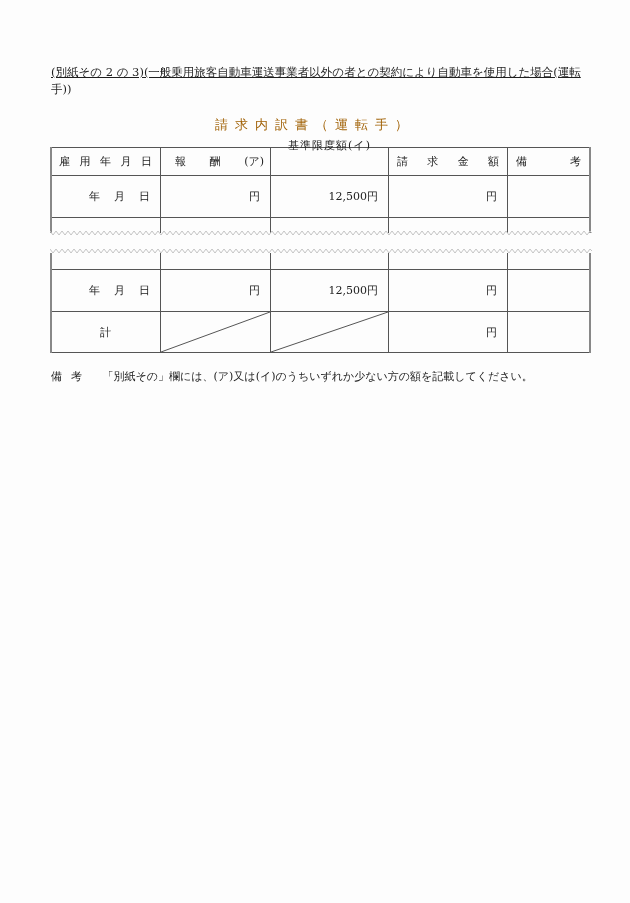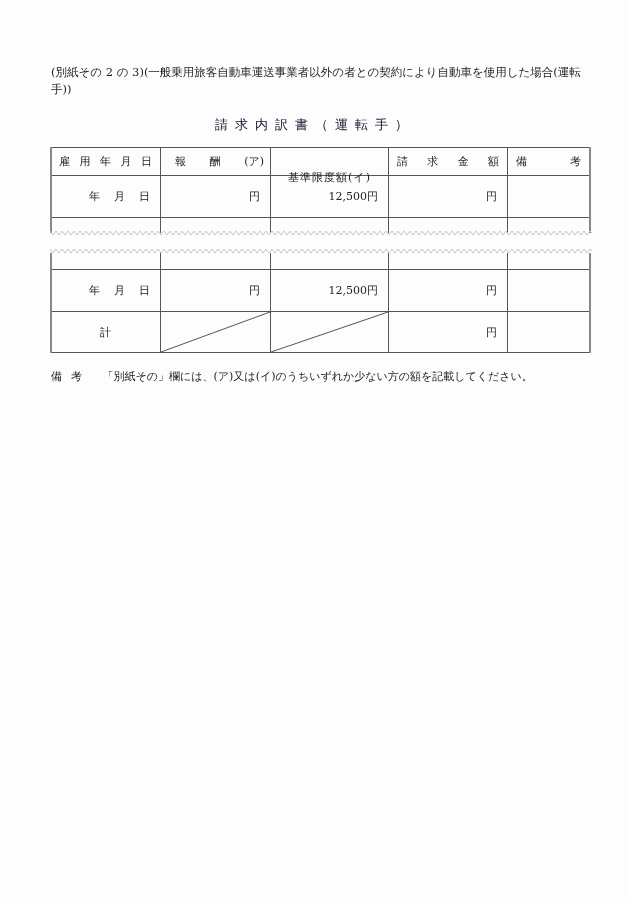--- a/index.html
+++ b/index.html
@@ -7,42 +7,42 @@
     width: 630px; height: 903px; background: #fdfdfd; position: relative;
     font-family: "DejaVu Serif", "Liberation Serif", serif; color: #222;
     overflow: hidden;
   }
   .heading-line {
     position: absolute; left: 51px; width: 545px;
     font-size: 11.5px; line-height: 17px; color: #1e1e1e;
   }
   .title {
     position: absolute; left: 0; width: 630px; top: 116px; text-align: center;
-    font-size: 13px; letter-spacing: 7px; color: #0f172a;
+    font-size: 13px; letter-spacing: 7px; color: #a16207;
   }
   .cell {
     position: absolute; box-sizing: border-box; font-size: 11px; color: #222;
     display: flex; align-items: center;
   }
   .hl { position: absolute; height: 1px; background: #555; }
   .vl { position: absolute; width: 1px; background: #555; }
   .vl.outer { width: 2px; background: #888; }
   .r { justify-content: flex-end; padding-right: 10px; }
   .c { justify-content: center; }
   .sp { justify-content: space-between; padding: 0 8px; }
   .wave { position: absolute; left: 50px; width: 542px; height: 6px; }
   .note {
     position: absolute; left: 51px; top: 369px; font-size: 11px; color: #222;
   }
   .note .label { letter-spacing: 9px; margin-right: 8px; text-align: center; }
 </style>
 </head>
 <body>
 
-<div class="heading-line" style="top:64px;">(別紙その 2 の 3)(一般乗用旅客自動車運送事業者以外の者との契約により自動車を使用した場合(運転</div>
+<div class="heading-line" style="top:64px;text-decoration:underline;">(別紙その 2 の 3)(一般乗用旅客自動車運送事業者以外の者との契約により自動車を使用した場合(運転</div>
 <div class="heading-line" style="top:81px;">手))</div>
 
 <div class="title">請求内訳書（運転手）</div>
 
 <div>
 
   <div class="hl" style="left:50px; width:540px; top:147px;"></div>
   <div class="hl" style="left:50px; width:540px; top:175px;"></div>
   <div class="hl" style="left:50px; width:540px; top:217px;"></div>
 
@@ -58,21 +58,21 @@
     <span>用</span>
     <span>年</span>
     <span>月</span>
     <span>日</span>
   </div>
   <div class="cell sp" style="left:161px; top:148px; width:109px; height:27px; padding:0 6px 0 14px;">
     <span>報</span>
     <span>酬</span>
     <span>(ア)</span>
   </div>
-  <div class="cell c" style="left:271px; top:164px; width:117px; height:27px; letter-spacing:1px;">基準限度額(イ)</div>
+  <div class="cell c" style="left:271px; top:132px; width:117px; height:27px; letter-spacing:1px;">基準限度額(イ)</div>
   <div class="cell sp" style="left:389px; top:148px; width:118px; height:27px;">
     <span>請</span>
     <span>求</span>
     <span>金</span>
     <span>額</span>
   </div>
   <div class="cell sp" style="left:508px; top:148px; width:81px; height:27px;">
     <span>備</span>
     <span>考</span>
   </div>

